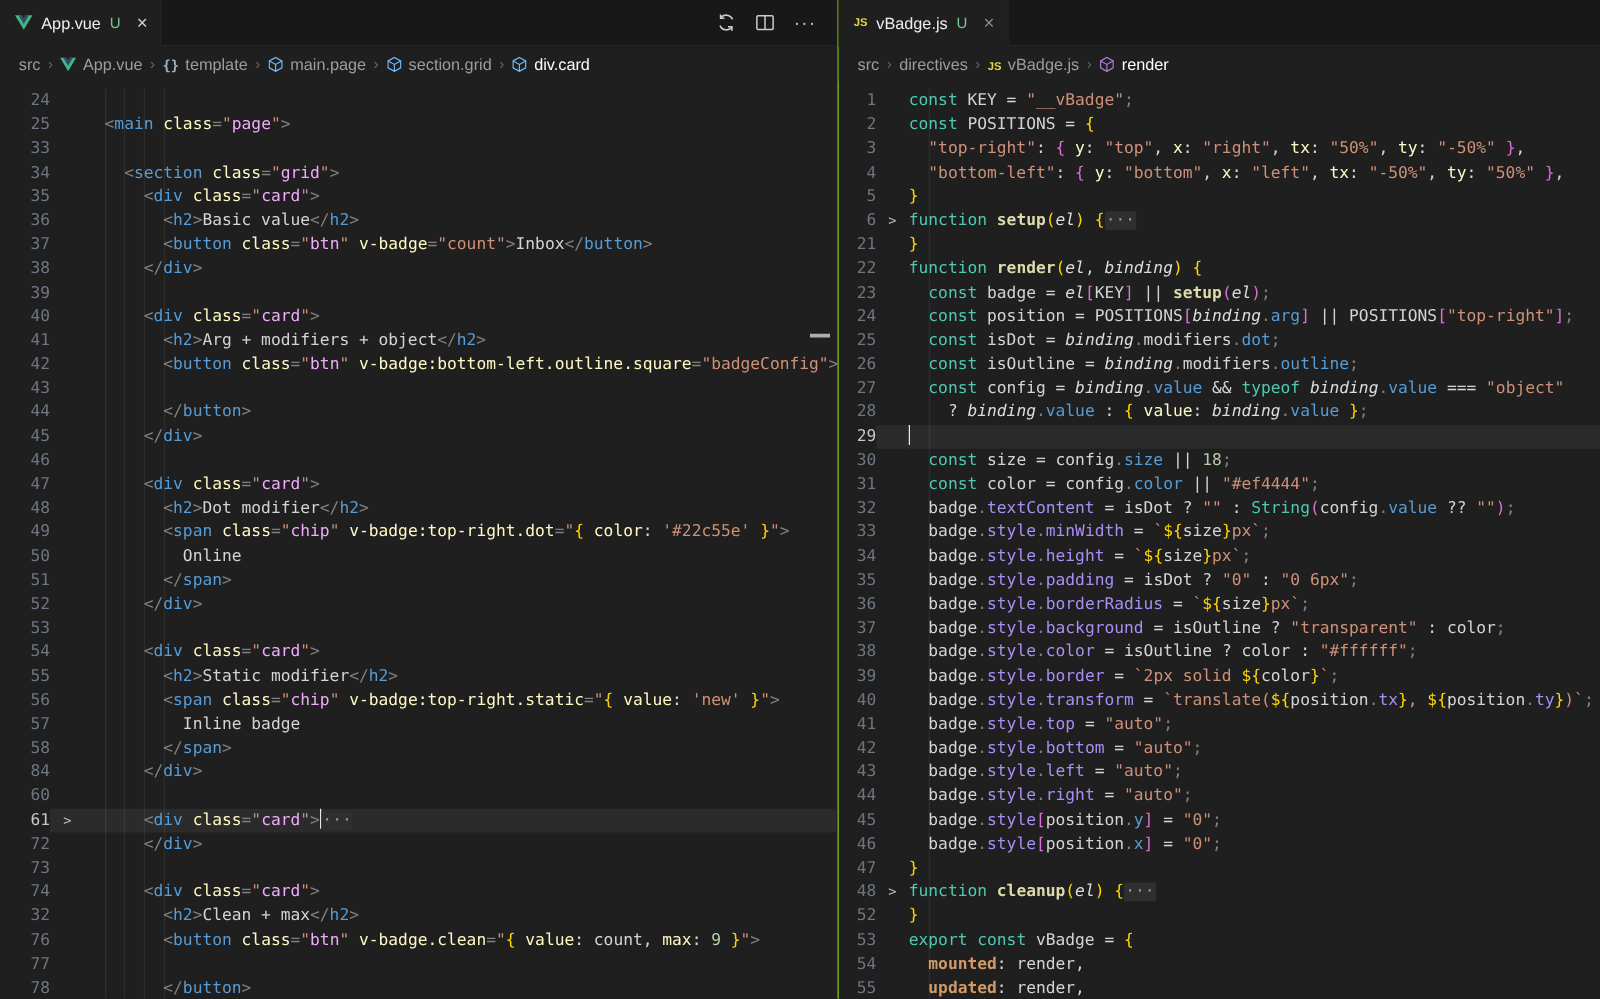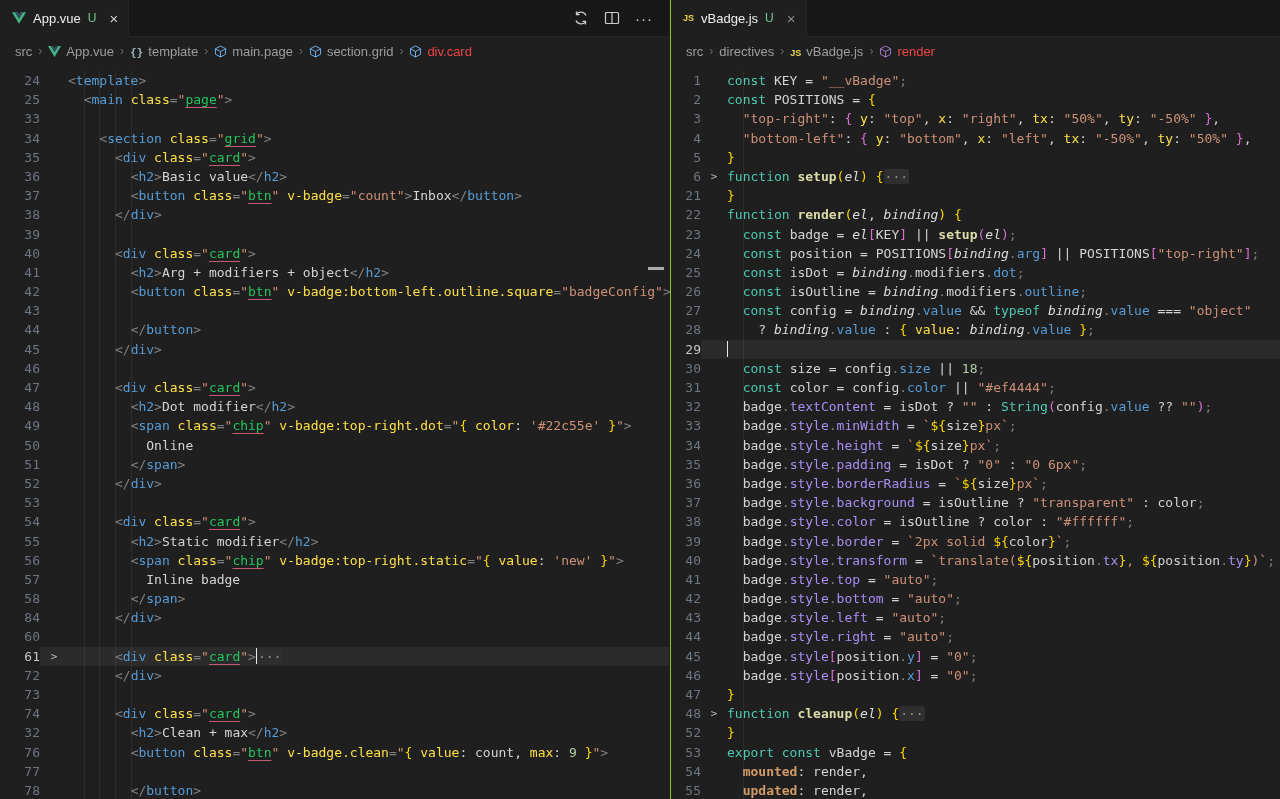--- a/index.html
+++ b/index.html
@@ -15,40 +15,40 @@
        color:#eeeeee;position:relative;box-shadow:0 1px 0 #1f1f1f;}
   .tab .mod{color:#73c991;font-size:12px;}
   .tab .close{margin-left:6px;font-size:15px;line-height:1;color:#d0d0d0;}
   .tab .close.dim{color:#8a8a8a;}
   .tab-actions{margin-left:auto;display:flex;align-items:center;gap:15px;padding-right:16px;color:#cccccc;}
   .tab-actions .dots3{font-family:"Liberation Sans",sans-serif;font-size:15px;letter-spacing:1px;color:#cccccc;}
   
   .crumbs{height:28px;display:flex;align-items:center;padding-left:15px;gap:6px;
           font-family:"Liberation Sans",sans-serif;font-size:13px;color:#9d9d9d;background:#1f1f1f;}
   .crumb{display:flex;align-items:center;gap:5px;}
-  .crumb:last-child{color:#ef4444;}
+  .crumb:last-child{color:#ffffff;}
   .csep{color:#686868;font-size:12px;}
   .ico-braces{color:#9fb6c6;font-family:"DejaVu Sans Mono",monospace;font-size:11px;font-weight:bold;}
   .jsbadge{color:#e8d44d;font-family:"Liberation Sans",sans-serif;font-weight:bold;font-size:9px;}
   
   .code{position:relative;padding-top:6px;height:729px;}
   .row{display:flex;height:19.2px;line-height:19.2px;white-space:pre;}
   .ln{flex:none;text-align:right;color:#6e7681;}
   #left-group .ln{width:40px;} #right-group .ln{width:30px;}
   .fold{flex:none;text-align:center;color:#bdbdbd;font-size:11px;}
   #left-group .fold{width:28px;} #right-group .fold{width:26px;}
   .src{flex:1 1 auto;}
   .row.active .ln{color:#c6c6c6;text-align:right;}
   .row.active .fold,.row.active .src{background:#2b2b2b;}
   .guide{position:absolute;top:6px;bottom:0;width:0;border-left:1px solid rgba(255,255,255,0.065);}
   .ovmark{position:absolute;right:5px;width:16px;height:3px;background:#adadad;}
   
-  .tk-pn{color:#808080}.tk-tag{color:#569cd6}.tk-atr{color:#fde047}
+  .tk-pn{color:#808080}.tk-tag{color:#569cd6}.tk-atr{color:#fef9c3}
   .tk-str{color:#ce9178}
-  .tk-stu{color:#22c55e;text-decoration:underline;text-decoration-color:#c45a6f;text-underline-offset:3px;}
+  .tk-stu{color:#f0abfc;text-decoration-color:#c45a6f;text-underline-offset:3px;}
   .tk-kw{color:#4ec9b0}.tk-fn{color:#dcdcaa;font-weight:bold}
   .tk-prm{color:#dcdcdc;font-style:italic}.tk-v{color:#d4d4d4}
   .tk-pb{color:#569cd6}.tk-pv{color:#a98ef3}
   .tk-num{color:#b5cea8}.tk-op{color:#d4d4d4}
   .tk-b1{color:#ffd700}.tk-b2{color:#da70d6}
   .tk-okey{color:#d19a66;font-weight:bold}
   .tk-dots{color:#969696;background:#2f2f2f;border-radius:2px;padding:0 1px;}
   .cursor{display:inline-block;width:0;height:16px;border-left:1.5px solid #e8e8e8;vertical-align:-3px;}
   svg{display:block;}
 </style>
@@ -132,21 +132,21 @@
         </span>
         <span>div.card</span>
       </span>
     </div>
   <div class="code" id="code-left">
     <div class="guide" style="left:83.6px"></div>
     <div class="guide" style="left:99.3px"></div>
     <div class="guide" style="left:115px"></div>
     <div class="guide" style="left:130.6px"></div>
     <div class="ovmark" style="top:202px"></div>
-  <div class="row"><span class="ln">24</span><span class="fold"></span><span class="src"><span class="tk-pn">&lt;</span><span class="tk-tag">template</span><span class="tk-pn">&gt;</span></span></div>
+  <div class="row"><span class="ln">24</span><span class="fold"></span></div>
       <div class="row"><span class="ln">25</span><span class="fold"></span><span class="src"><span class="tk-ws">  </span><span class="tk-pn">&lt;</span><span class="tk-tag">main</span><span class="tk-ws"> </span><span class="tk-atr">class</span><span class="tk-pn">=</span><span class="tk-str">"</span><span class="tk-stu">page</span><span class="tk-str">"</span><span class="tk-pn">&gt;</span></span></div>
       <div class="row"><span class="ln">33</span><span class="fold"></span><span class="src"></span></div>
       <div class="row"><span class="ln">34</span><span class="fold"></span><span class="src"><span class="tk-ws">    </span><span class="tk-pn">&lt;</span><span class="tk-tag">section</span><span class="tk-ws"> </span><span class="tk-atr">class</span><span class="tk-pn">=</span><span class="tk-str">"</span><span class="tk-stu">grid</span><span class="tk-str">"</span><span class="tk-pn">&gt;</span></span></div>
       <div class="row"><span class="ln">35</span><span class="fold"></span><span class="src"><span class="tk-ws">      </span><span class="tk-pn">&lt;</span><span class="tk-tag">div</span><span class="tk-ws"> </span><span class="tk-atr">class</span><span class="tk-pn">=</span><span class="tk-str">"</span><span class="tk-stu">card</span><span class="tk-str">"</span><span class="tk-pn">&gt;</span></span></div>
       <div class="row"><span class="ln">36</span><span class="fold"></span><span class="src"><span class="tk-ws">        </span><span class="tk-pn">&lt;</span><span class="tk-tag">h2</span><span class="tk-pn">&gt;</span><span class="tk-v">Basic value</span><span class="tk-pn">&lt;/</span><span class="tk-tag">h2</span><span class="tk-pn">&gt;</span></span></div>
       <div class="row"><span class="ln">37</span><span class="fold"></span><span class="src"><span class="tk-ws">        </span><span class="tk-pn">&lt;</span><span class="tk-tag">button</span><span class="tk-ws"> </span><span class="tk-atr">class</span><span class="tk-pn">=</span><span class="tk-str">"</span><span class="tk-stu">btn</span><span class="tk-str">"</span><span class="tk-ws"> </span><span class="tk-atr">v-badge</span><span class="tk-pn">=</span><span class="tk-str">"count"</span><span class="tk-pn">&gt;</span><span class="tk-v">Inbox</span><span class="tk-pn">&lt;/</span><span class="tk-tag">button</span><span class="tk-pn">&gt;</span></span></div>
       <div class="row"><span class="ln">38</span><span class="fold"></span><span class="src"><span class="tk-ws">      </span><span class="tk-pn">&lt;/</span><span class="tk-tag">div</span><span class="tk-pn">&gt;</span></span></div>
       <div class="row"><span class="ln">39</span><span class="fold"></span><span class="src"></span></div>
       <div class="row"><span class="ln">40</span><span class="fold"></span><span class="src"><span class="tk-ws">      </span><span class="tk-pn">&lt;</span><span class="tk-tag">div</span><span class="tk-ws"> </span><span class="tk-atr">class</span><span class="tk-pn">=</span><span class="tk-str">"</span><span class="tk-stu">card</span><span class="tk-str">"</span><span class="tk-pn">&gt;</span></span></div>
       <div class="row"><span class="ln">41</span><span class="fold"></span><span class="src"><span class="tk-ws">        </span><span class="tk-pn">&lt;</span><span class="tk-tag">h2</span><span class="tk-pn">&gt;</span><span class="tk-v">Arg + modifiers + object</span><span class="tk-pn">&lt;/</span><span class="tk-tag">h2</span><span class="tk-pn">&gt;</span></span></div>

